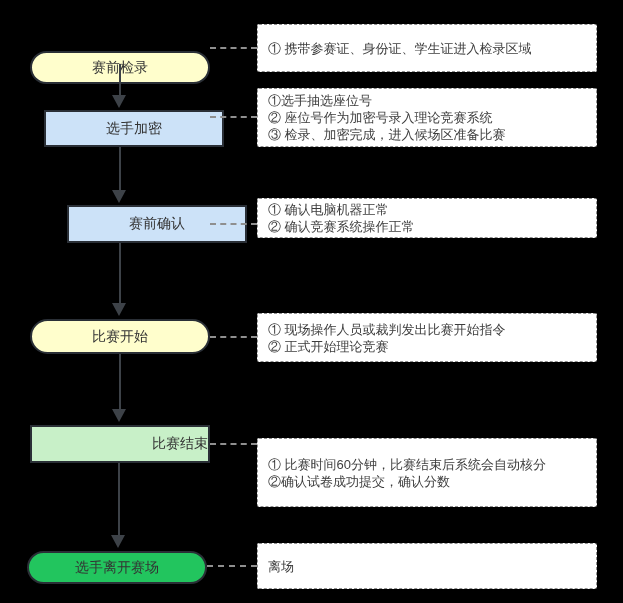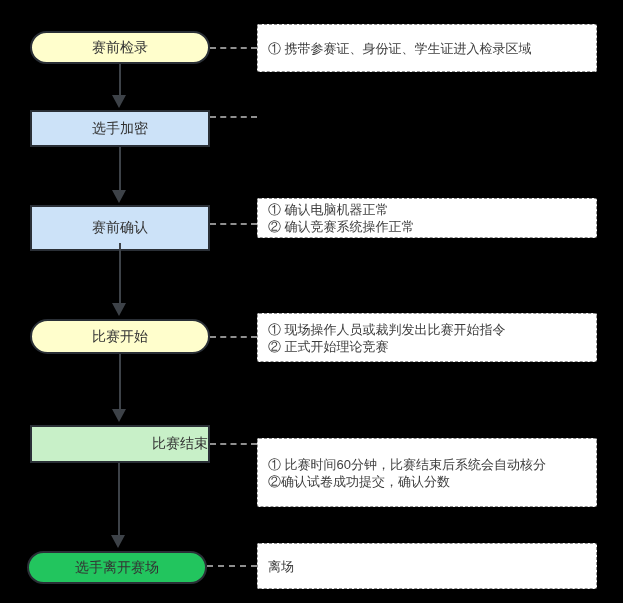--- a/index.html
+++ b/index.html
@@ -19,22 +19,22 @@
     box-sizing: border-box;
     border: 2px solid #2A2F36;
     color: #333333;
     font-size: 14px;
     display: flex;
     align-items: center;
     justify-content: center;
   }
   .stadium { border-radius: 18px; }
   .n1 { top: 31px;  height: 33px; }
-  .n2 { top: 110px; height: 37px; }
-  .n3 { top: 205px; height: 46px; }
+  .n2 { top: 110px; height: 37px; margin-left: 14px; }
+  .n3 { top: 205px; height: 38px; margin-left: 37px; }
   .n4 { top: 319px; height: 35px; }
   .n5 { top: 425px; height: 38px; }
   .n6 { top: 551px; height: 33px; left: 27px; }
   
   .connector {
     position: absolute;
     left: 210px;
     width: 47px;
     height: 0;
     border-top: 2px dashed #8F8F8F;
@@ -88,34 +88,39 @@
   .a2s { top: 147px; height: 43px; }  .a2h { top: 190px; }
   .a3s { top: 243px; height: 60px; }  .a3h { top: 303px; }
   .a4s { top: 354px; height: 55px; }  .a4h { top: 409px; }
   .a5s { top: 463px; height: 72px; left: 118px; }  .a5h { top: 535px; left: 111px; }
 </style>
 </head>
 <body>
 
 <div class="canvas">
 
-  <div class="node stadium n1" style="background-color: rgb(255, 254, 204);">
+  <div class="node stadium n1" style="background-color: rgb(255, 254, 204); margin-top: 20px;">
     <span>赛前检录</span>
   </div>
   <div class="connector c1"></div>
   <div class="note b1">
     <span>① 携带参赛证、身份证、学生证进入检录区域</span>
   </div>
   <div class="shaft a1s"></div>
   <div class="head a1h"></div>
 
   <div class="node n2" style="background-color: rgb(204, 226, 248);">
     <span>选手加密</span>
   </div>
   <div class="connector c2"></div>
+  <div class="note b2">
+    <span>①选手抽选座位号
+② 座位号作为加密号录入理论竞赛系统
+③ 检录、加密完成，进入候场区准备比赛</span>
+  </div>
   <div class="shaft a2s"></div>
   <div class="head a2h"></div>
 
   <div class="node n3" style="background-color: rgb(204, 226, 248);">
     <span>赛前确认</span>
   </div>
   <div class="connector c3"></div>
   <div class="note b3">
     <span>① 确认电脑机器正常
 ② 确认竞赛系统操作正常</span>

